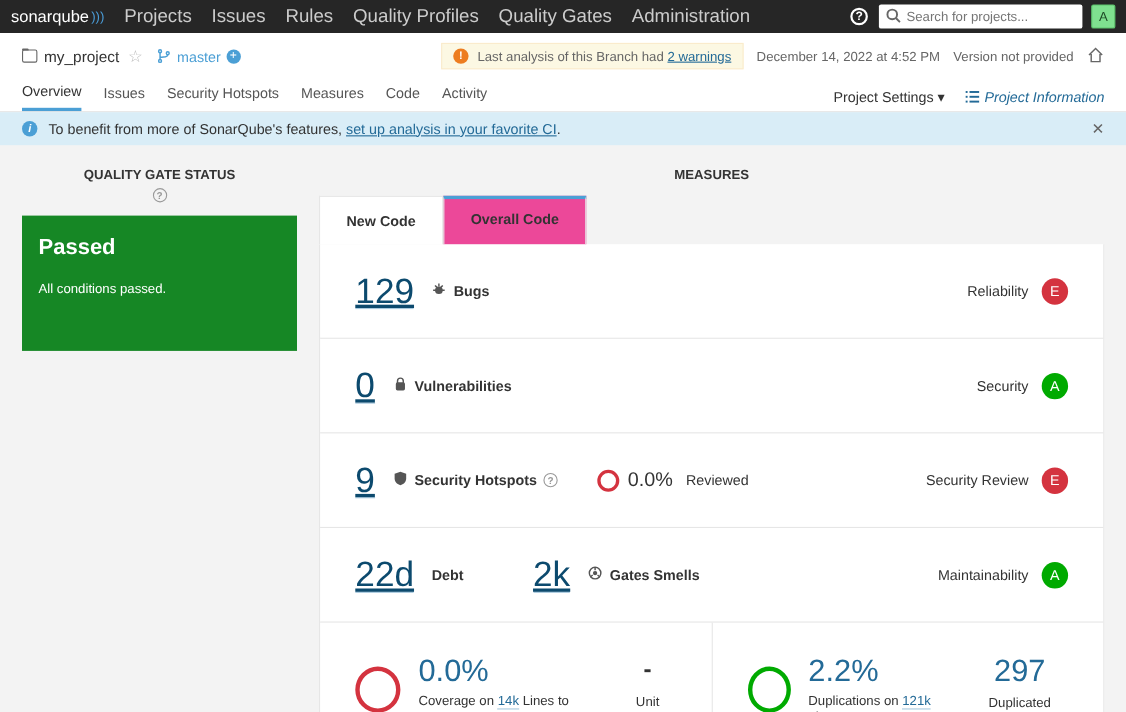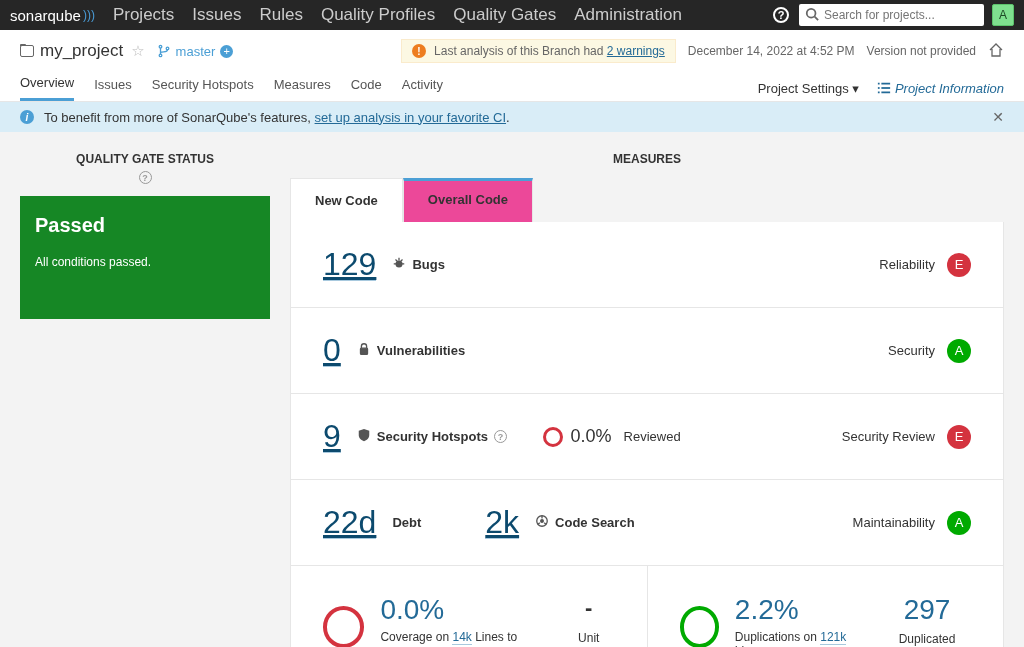--- a/index.html
+++ b/index.html
@@ -13,21 +13,21 @@
 .topspacer { flex: 1; }
 .help-icon { background:#262626; color:#fff; border:2px solid #fff; border-radius:50%; width:16px; height:16px; display:inline-flex; align-items:center; justify-content:center; font-size:11px; font-weight:bold; margin-right:10px; cursor:pointer;}
 .searchbox { background:#fff; height:22px; width:185px; display:flex; align-items:center; padding:0 6px; border-radius:2px; margin-right:8px;}
 .searchbox input { border:none; outline:none; font-size:12px; width:100%; }
 .search-icon { color:#666; margin-right:5px; }
 .avatar { width:22px; height:22px; background:#7fe08f; border:1px solid #5cc36c; border-radius:2px; display:flex; align-items:center; justify-content:center; color:#1e4a26; font-size:12px; font-weight:500; cursor:pointer;}
 .projectbar { background:#fff; padding: 9px 20px 0 20px; border-bottom:1px solid #e6e6e6; }
 .projectline { display:flex; align-items:center; }
 .projkey-icon { width:14px; height:12px; border:1.5px solid #666; border-radius:2px; margin-right:6px; position:relative; }
 .projkey-icon::before { content:""; position:absolute; top:-2px; left:-1.5px; width:6px; height:2px; background:#666; border-radius:1px 1px 0 0;}
-.projname { font-size:17px; color:#333; margin-right:8px; }
+.projname { font-size:14px; color:#333; margin-right:8px; }
 .star-icon { color:#bbb; font-size:15px; margin-right:12px; cursor:pointer;}
 .branch { color:#4b9fd5; font-size:13px; display:flex; align-items:center; gap:5px; cursor:pointer;}
 .branch-icon { color:#4b9fd5; }
 .branch-plus { background:#4b9fd5; color:#fff; border-radius:50%; width:13px; height:13px; display:inline-flex; align-items:center; justify-content:center; font-size:11px; line-height:1;}
 .projright { margin-left:auto; display:flex; align-items:center; gap:12px; }
 .warnbox { background:#fcf8e3; border:1px solid #faebcc; padding:4px 10px; font-size:12px; color:#666; display:flex; align-items:center; gap:8px;}
 .warn-icon { width:14px; height:14px; border-radius:50%; background:#ed7d20; color:#fff; display:inline-flex; align-items:center; justify-content:center; font-size:10px; font-weight:bold;}
 .warnbox a { color:#236a97; text-decoration:underline; cursor:pointer;}
 .timestamp { color:#666; font-size:12px;}
 .version { color:#666; font-size:12px;}
@@ -268,21 +268,21 @@
           <span class="mlabel">
             <span class="micon">
               <svg class="icon-sm" viewBox="0 0 16 16" fill="none" stroke="#555" stroke-width="1.5">
                   <circle cx="8" cy="8" r="6"></circle>
                   <circle cx="8" cy="8" r="1.5" fill="#555"></circle>
                   <line x1="8" y1="2" x2="8" y2="5"></line>
                   <line x1="3" y1="12" x2="5.5" y2="10"></line>
                   <line x1="13" y1="12" x2="10.5" y2="10"></line>
                 </svg>
             </span>
-            <span>Code Search</span>
+            <span>Gates Smells</span>
           </span>
         </div>
         <div class="rating">
           <span class="rating-label">Maintainability</span>
           <span class="badge badge-A">A</span>
         </div>
       </div>
 
       <div class="covrow">
         <div class="covcell">

